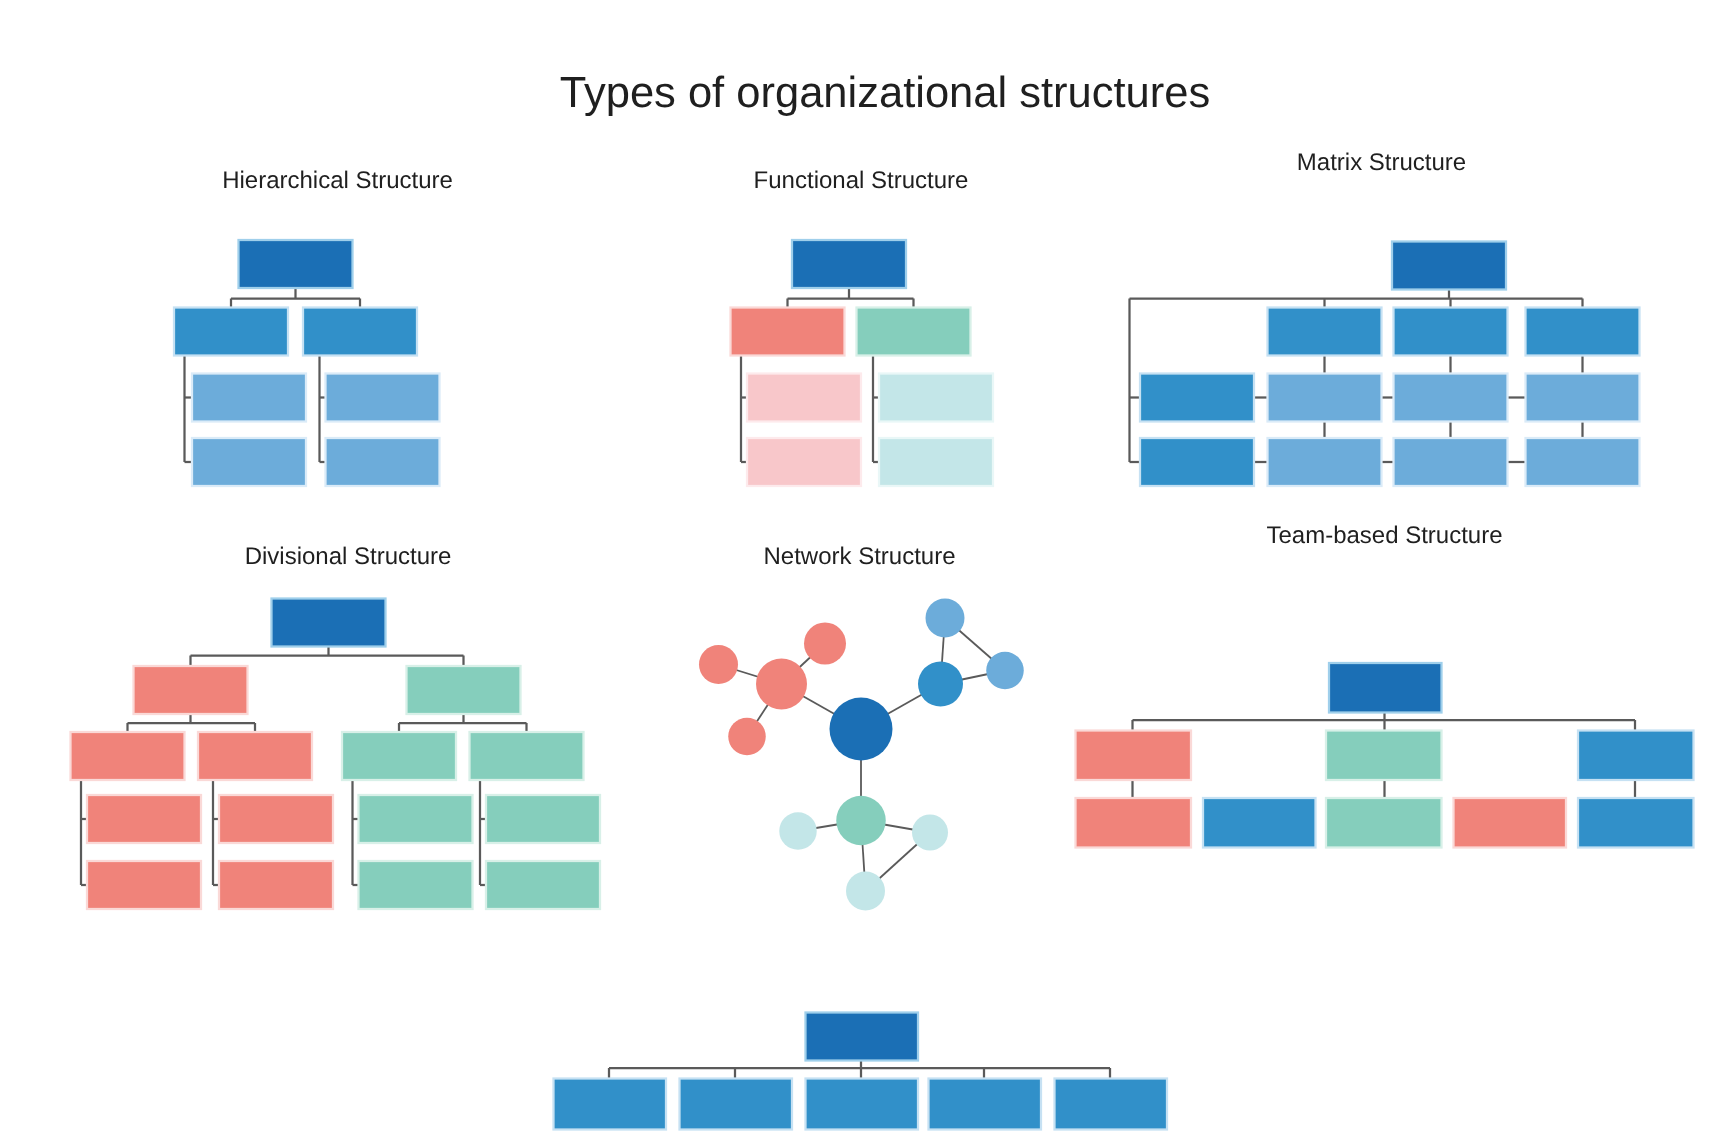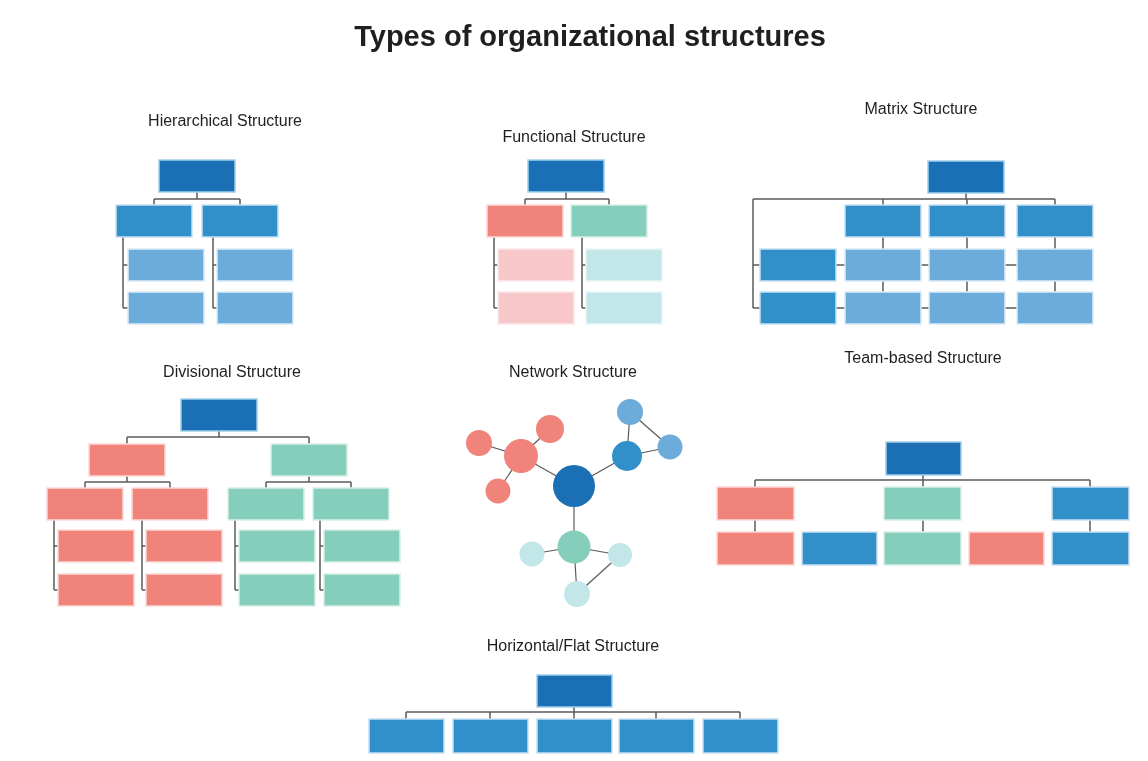--- a/index.html
+++ b/index.html
@@ -6,52 +6,50 @@
   .canvas{
     position:relative;
     width:1148px;
     height:761px;
     background:#ffffff;
     font-family:"Liberation Sans", sans-serif;
     overflow:hidden;
   }
   .main-title{
     position:absolute;
-    top:18px;
+    top:44px;
     left:590px;
     transform:translateX(-50%);
     font-size:29px;
     line-height:36px;
     color:#1f1f1f;
     white-space:nowrap;
-    font-weight:bold;
   }
   .panel-title{
     position:absolute;
     transform:translateX(-50%);
     font-size:16px;
     line-height:21px;
     color:#1f1f1f;
     white-space:nowrap;
   }
   svg{position:absolute;left:0;top:0;}
 </style>
 </head>
 <body>
 
 <div class="canvas">
   <div class="main-title">Types of organizational structures</div>
 
   <div class="panel-title" style="left:225px;top:110px">Hierarchical Structure</div>
-  <div class="panel-title" style="left:574px;top:126px">Functional Structure</div>
+  <div class="panel-title" style="left:574px;top:110px">Functional Structure</div>
   <div class="panel-title" style="left:921px;top:98px">Matrix Structure</div>
   <div class="panel-title" style="left:232px;top:361px">Divisional Structure</div>
   <div class="panel-title" style="left:573px;top:361px">Network Structure</div>
   <div class="panel-title" style="left:923px;top:347px">Team-based Structure</div>
-  <div class="panel-title" style="left:573px;top:635px">Horizontal/Flat Structure</div>
 
   <svg id="diagram" width="1148" height="761" viewBox="0 0 1148 761">
       <g>
         <line x1="197" y1="192" x2="197" y2="199" stroke="#5a5a5a" stroke-width="1.5"></line>
         <line x1="154" y1="199" x2="240" y2="199" stroke="#5a5a5a" stroke-width="1.5"></line>
         <line x1="154" y1="199" x2="154" y2="205" stroke="#5a5a5a" stroke-width="1.5"></line>
         <line x1="240" y1="199" x2="240" y2="205" stroke="#5a5a5a" stroke-width="1.5"></line>
         <line x1="123" y1="237" x2="123" y2="308" stroke="#5a5a5a" stroke-width="1.5"></line>
         <line x1="123" y1="265" x2="128" y2="265" stroke="#5a5a5a" stroke-width="1.5"></line>
         <line x1="123" y1="308" x2="128" y2="308" stroke="#5a5a5a" stroke-width="1.5"></line>

